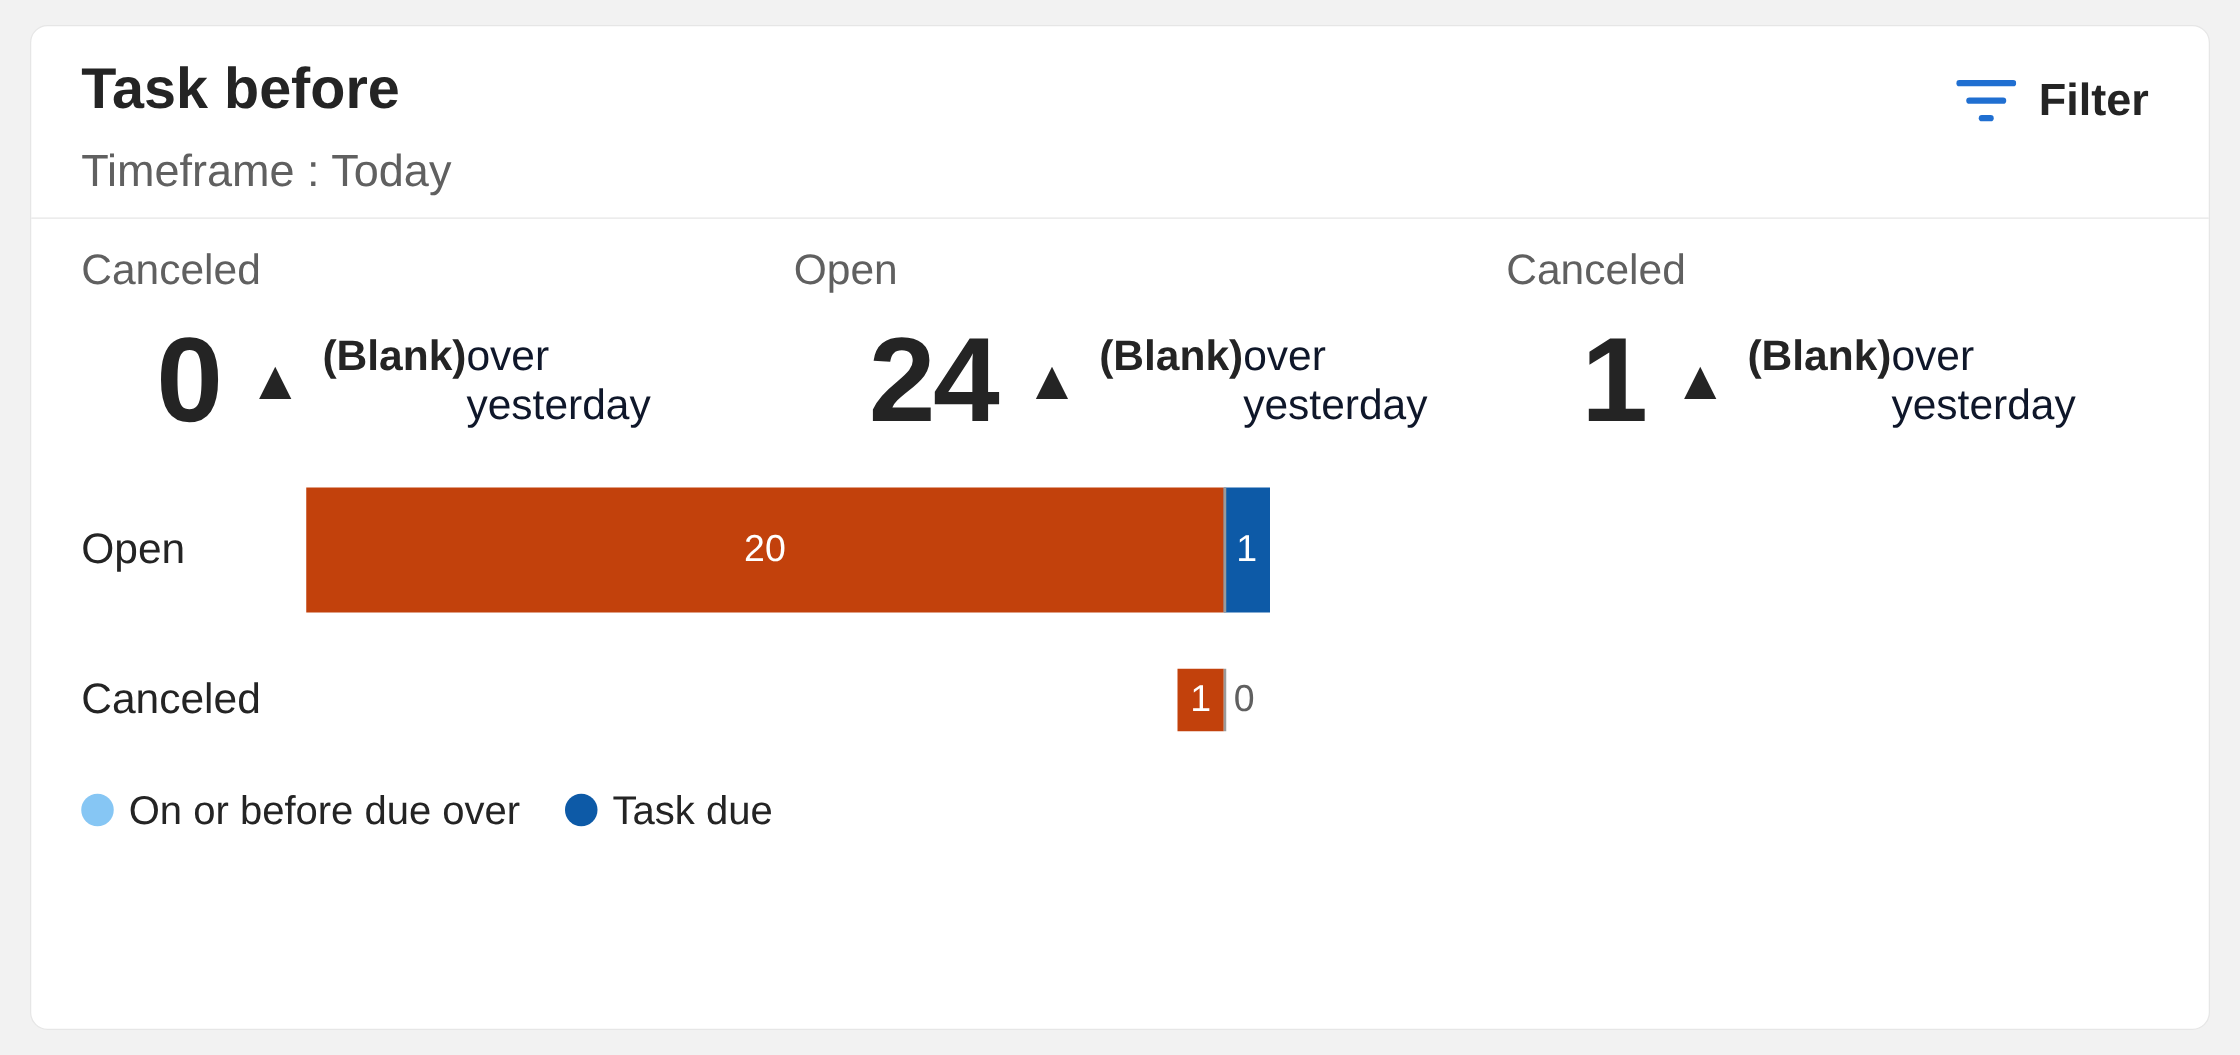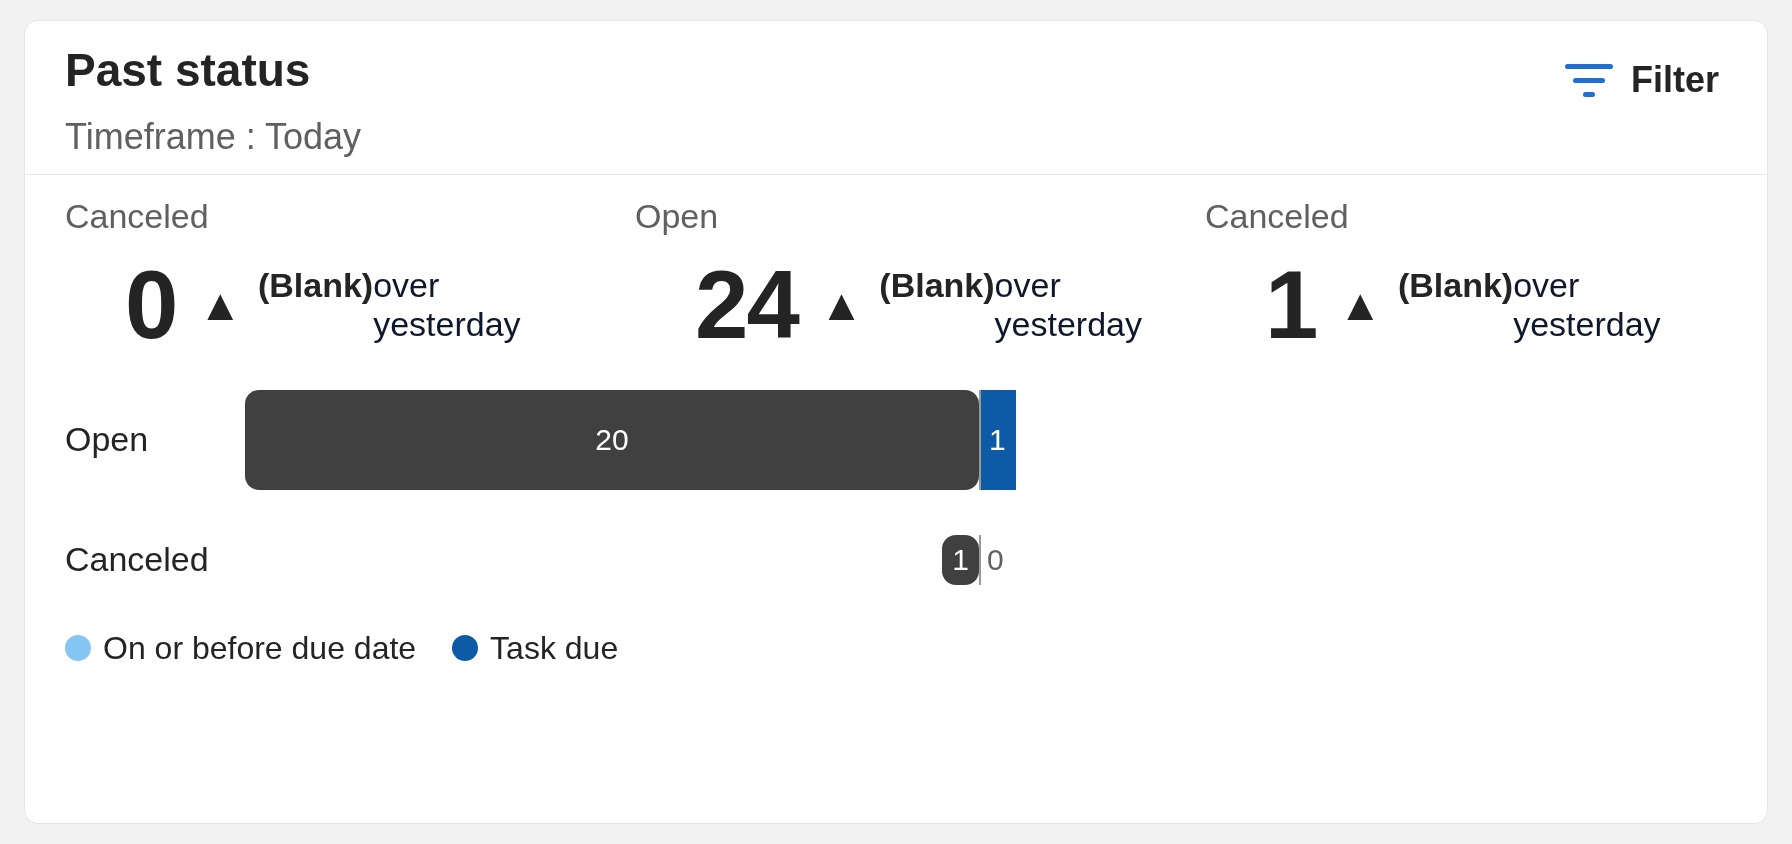--- a/index.html
+++ b/index.html
@@ -19,37 +19,37 @@
   .trend{display:flex;align-items:center;gap:16px;}
   .trend-arrow{font-size:44px;line-height:1;}
   .trend-text{display:flex;flex-direction:row;font-size:34px;line-height:1.15;}
   .trend-delta{font-weight:600;}
   .trend-caption{color:#0f172a;}
   .chart{padding:8px 40px 4px 40px;}
   .chart-row{display:flex;align-items:center;height:120px;}
   .chart-cat{width:180px;font-size:34px;}
   .chart-bars{flex:1;position:relative;height:100px;}
   .bar{position:absolute;top:0;height:100%;display:flex;align-items:center;justify-content:center;font-size:30px;color:#fff;}
-  .bar-light{background:#404040;border-radius:14px;}
+  .bar-light{background:#c2410c;}
   .bar-dark{background:#0d5aa7;}
   .bar-zero{color:#606060;background:transparent;justify-content:flex-start;padding-left:8px;}
   .divider-line{position:absolute;top:0;height:100%;width:2px;background:#9a9a9a;}
   .legend{display:flex;align-items:center;gap:36px;padding:6px 40px 18px 40px;font-size:32px;}
   .legend-item{display:flex;align-items:center;gap:12px;}
   .legend-swatch{width:26px;height:26px;border-radius:50%;}
 </style>
 </head>
 <body>
 
 <div class="page">
   <div class="card">
 
     <div class="card-header">
       <div>
-        <div class="card-title">Past status</div>
+        <div class="card-title">Task before</div>
         <div class="card-subtitle">Timeframe : Today</div>
       </div>
       <div class="filter-btn">
         <svg class="filter-icon-svg" viewBox="0 0 48 36">
           <rect x="0" y="2" width="48" height="5" rx="2.5" fill="#206fd1"></rect>
           <rect x="8" y="16" width="32" height="5" rx="2.5" fill="#206fd1"></rect>
           <rect x="18" y="30" width="12" height="5" rx="2.5" fill="#206fd1"></rect>
         </svg>
         <span class="filter-label">Filter</span>
       </div>
@@ -112,21 +112,21 @@
             <div class="bar bar-light" style="left: 47.0476%; width: 2.47619%; top: 25%; height: 50%;">1</div>
             <div class="bar bar-zero" style="left: 49.5238%; width: 2.5%; top: 25%; height: 50%;">0</div>
             <div class="divider-line" style="left: 49.5238%; top: 25%; height: 50%;"></div>
           </div>
       </div>
     </div>
 
     <div class="legend">
       <div class="legend-item">
         <span class="legend-swatch" id="sw-0" style="background: rgb(134, 198, 244);"></span>
-        <span>On or before due date</span>
+        <span>On or before due over</span>
       </div>
       <div class="legend-item">
         <span class="legend-swatch" id="sw-1" style="background: rgb(13, 90, 167);"></span>
         <span>Task due</span>
       </div>
     </div>
 
   </div>
 </div>
 

